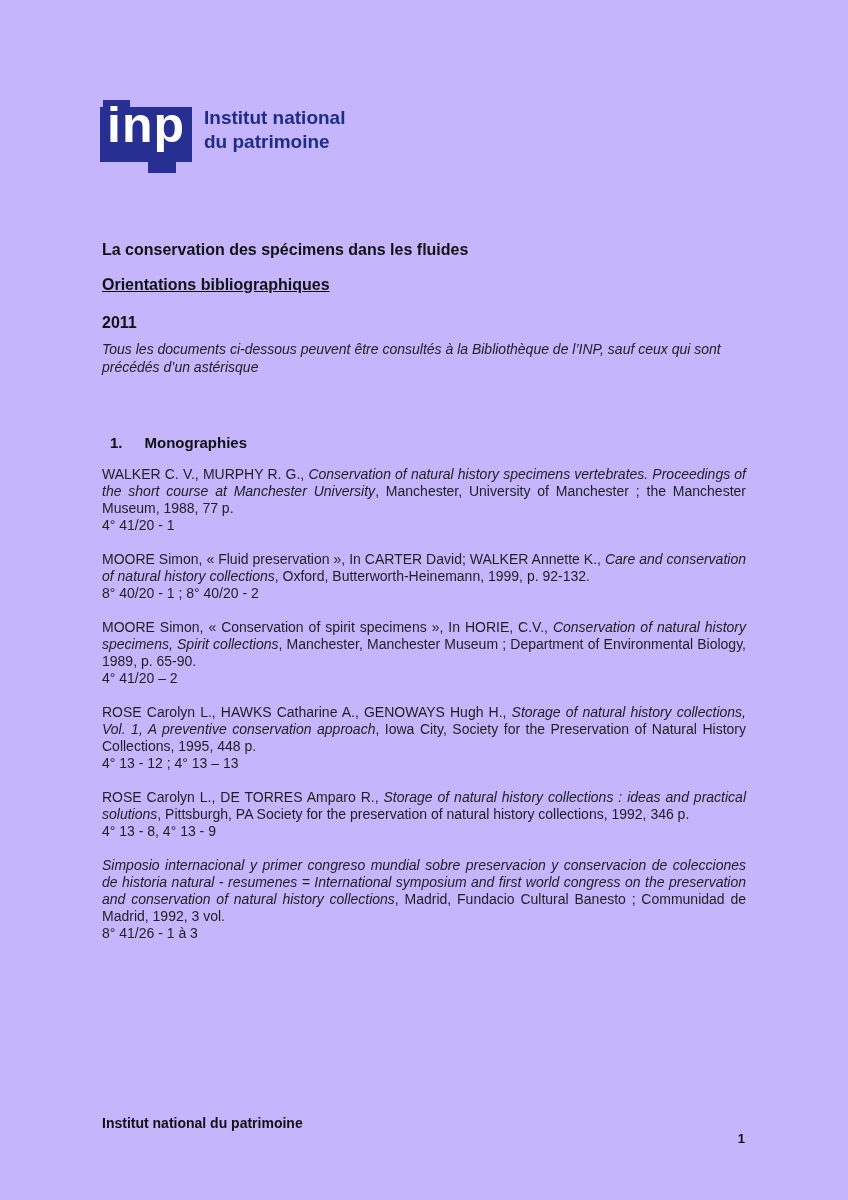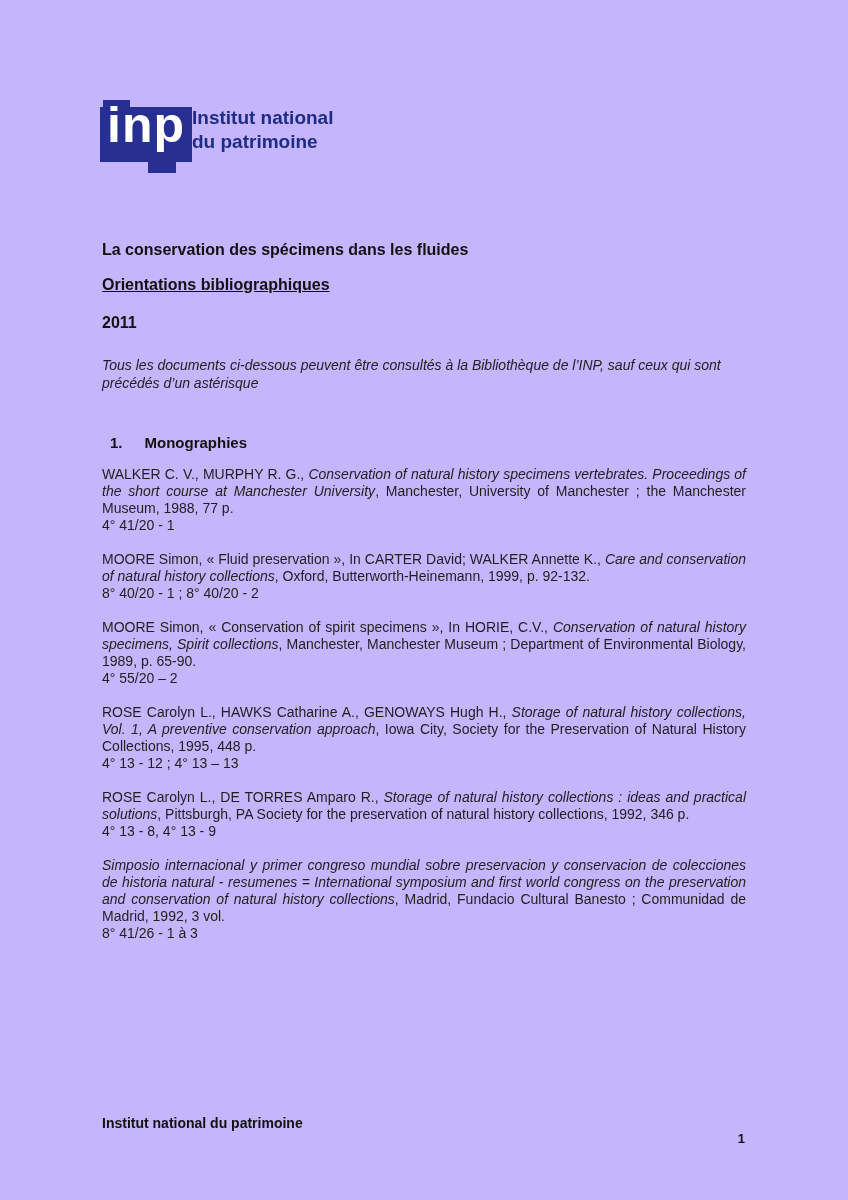--- a/index.html
+++ b/index.html
@@ -46,21 +46,21 @@
     position: absolute;
     left: 7px;
     top: -11px;
     font-size: 50px;
     font-weight: 700;
     letter-spacing: 1px;
     color: #ffffff;
   }
   .logo-wordmark {
     position: absolute;
-    left: 192px;
+    left: 204px;
     top: 106px;
     font-size: 19px;
     line-height: 24px;
     font-weight: 700;
     color: #1f2c85;
   }
 
   
   .titles {
     position: absolute;
@@ -71,21 +71,21 @@
   }
   .title-main, .title-sub, .title-year {
     font-size: 16px;
     line-height: 19px;
     font-weight: 700;
     color: #111111;
   }
   .title-sub  { margin-top: 16px; text-decoration: underline; }
   .title-year { margin-top: 19px; }
   .note {
-    margin-top: 24px;
+    margin-top: 8px;
     font-size: 14px;
     line-height: 18px;
     font-style: italic;
     color: #222222;
   }
 
   
   .section-heading {
     position: absolute;
     left: 102px;
@@ -168,21 +168,21 @@
       <div class="entry">
         <div class="entry-text"><span>WALKER C. V., MURPHY R. G., </span><span class="it">Conservation of natural history specimens vertebrates. Proceedings of the short course at Manchester University</span><span>, Manchester, University of Manchester ; the Manchester Museum, 1988, 77 p.</span></div>
         <div class="entry-cote">4° 41/20 - 1</div>
       </div>
       <div class="entry">
         <div class="entry-text"><span>MOORE Simon, « Fluid preservation », In CARTER David; WALKER Annette K., </span><span class="it">Care and conservation of natural history collections</span><span>, Oxford, Butterworth-Heinemann, 1999, p. 92-132.</span></div>
         <div class="entry-cote">8° 40/20 - 1 ; 8° 40/20 - 2</div>
       </div>
       <div class="entry">
         <div class="entry-text"><span>MOORE Simon, « Conservation of spirit specimens », In HORIE, C.V., </span><span class="it">Conservation of natural history specimens, Spirit collections</span><span>, Manchester, Manchester Museum ; Department of Environmental Biology, 1989, p. 65-90.</span></div>
-        <div class="entry-cote">4° 55/20 – 2</div>
+        <div class="entry-cote">4° 41/20 – 2</div>
       </div>
       <div class="entry">
         <div class="entry-text"><span>ROSE Carolyn L., HAWKS Catharine A., GENOWAYS Hugh H., </span><span class="it">Storage of natural history collections, Vol. 1, A preventive conservation approach</span><span>, Iowa City, Society for the Preservation of Natural History Collections, 1995, 448 p.</span></div>
         <div class="entry-cote">4° 13 - 12 ; 4° 13 – 13</div>
       </div>
       <div class="entry">
         <div class="entry-text"><span>ROSE Carolyn L., DE TORRES Amparo R., </span><span class="it">Storage of natural history collections : ideas and practical solutions</span><span>, Pittsburgh, PA Society for the preservation of natural history collections, 1992, 346 p.</span></div>
         <div class="entry-cote">4° 13 - 8, 4° 13 - 9</div>
       </div>
       <div class="entry">

